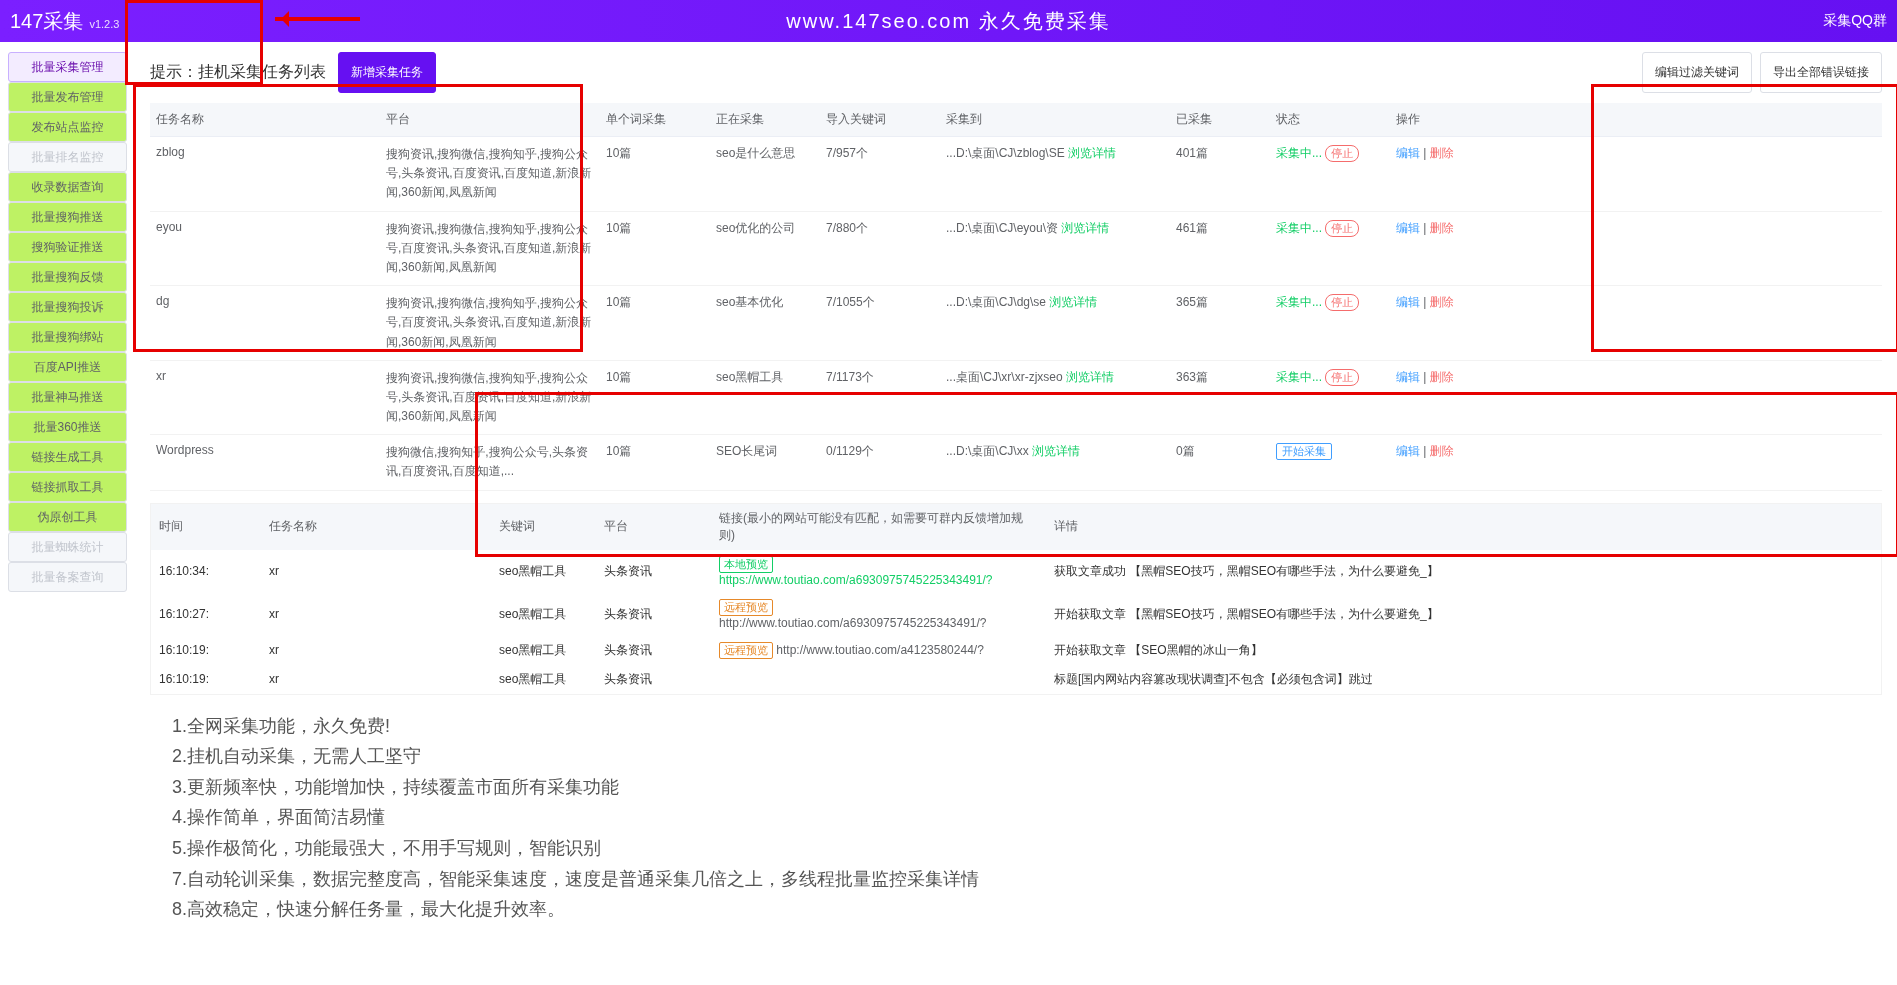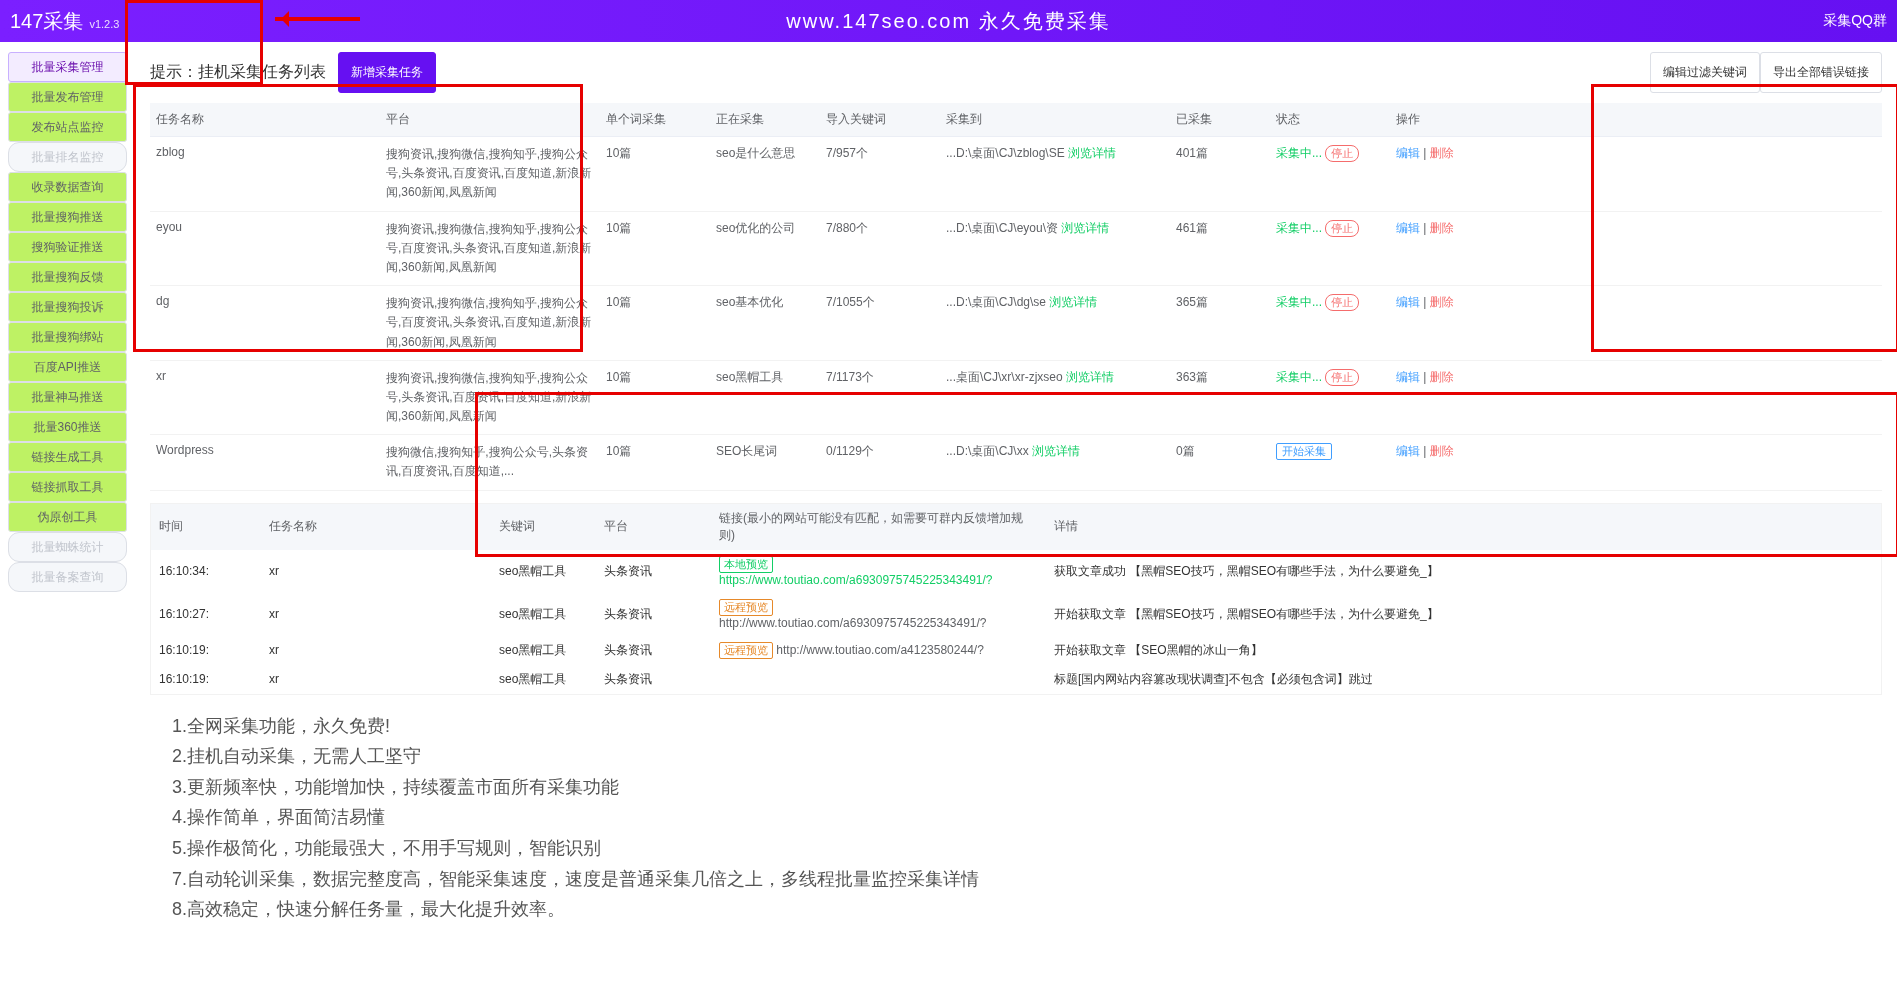--- a/index.html
+++ b/index.html
@@ -33,32 +33,32 @@
   line-height: 28px;
   text-align: center;
   border: 1px solid #dcdfe6;
   border-radius: 3px;
   background: #bef264;
   color: #606266;
   font-size: 12px;
   cursor: pointer;
 }
 .sidebtn.active { color: #6a0dad; border-color: #c8b0ff; background: #f3ecff; }
-.sidebtn.disabled { color: #c0c4cc; background: #f5f7fa; cursor: not-allowed; border-radius: 11px; }
+.sidebtn.disabled { color: #c0c4cc; background: #f5f7fa; cursor: not-allowed; }
 
 .main { flex: 1; padding: 10px 15px 20px 15px; position: relative; }
 
 .pg-head { display: flex; align-items: center; gap: 12px; margin-bottom: 10px; }
 .pg-head .hint { font-size: 16px; color: #333; }
 .btn {
   display: inline-block; padding: 11px 12px; border-radius: 3px;
   border: 1px solid #dcdfe6; background: #fff; cursor: pointer; font-size: 12px;
 }
 .btn.primary { background: #6610f2; border-color: #6610f2; color: #fff; }
-.pg-head .rgt { margin-left: auto; display: flex; gap: 0; text-align: center; }
+.pg-head .rgt { margin-left: auto; display: flex; gap: 8px; text-align: center; }
 
 table { width: 100%; border-collapse: collapse; }
 .table1 th, .table1 td { text-align: left; padding: 8px 6px; font-size: 12px; vertical-align: top; }
 .table1 thead th { background: #f5f7fa; font-weight: 500; color: #606266; border-bottom: 1px solid #ebeef5; }
 .table1 tbody td { border-bottom: 1px solid #f2f2f2; color: #606266; }
 .table1 .plat { max-width: 190px; line-height: 1.6; }
 .link-g { color: #13ce66; }
 .link-b { color: #409eff; cursor: pointer; }
 .link-r { color: #f56c6c; cursor: pointer; }
 .tag-stop { display: inline-block; border: 1px solid #f56c6c; color: #f56c6c; padding: 0 5px; border-radius: 8px; font-size: 11px; cursor: pointer; }

